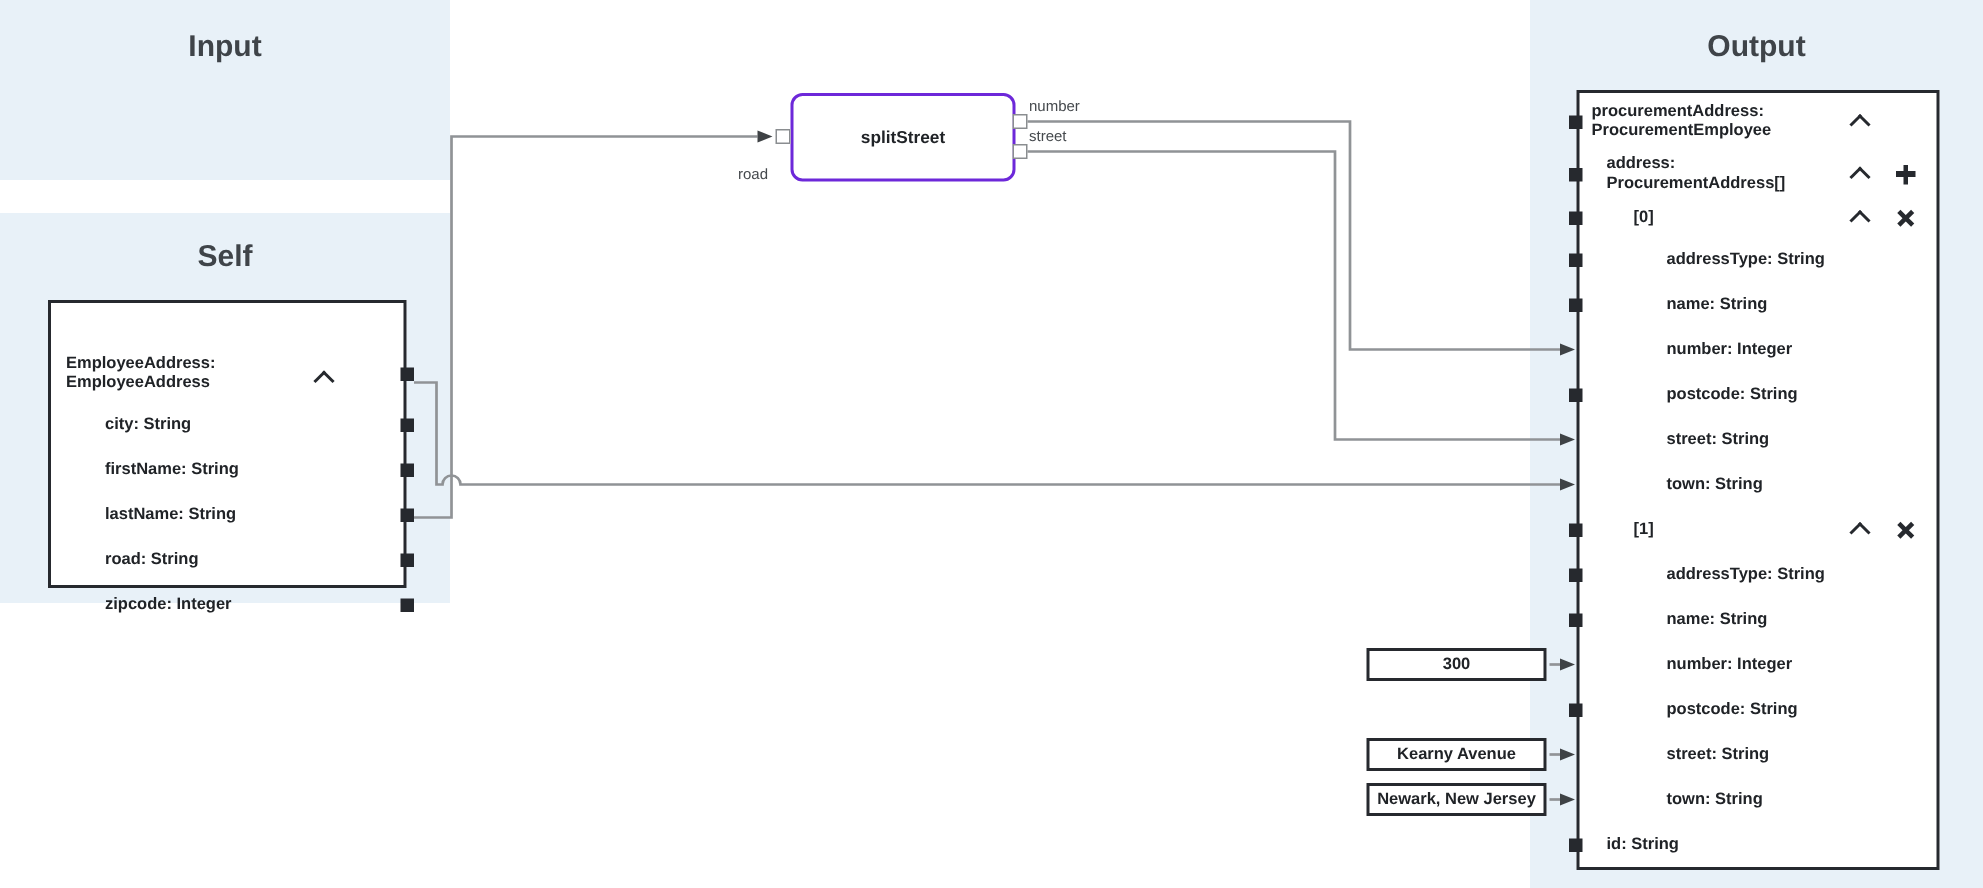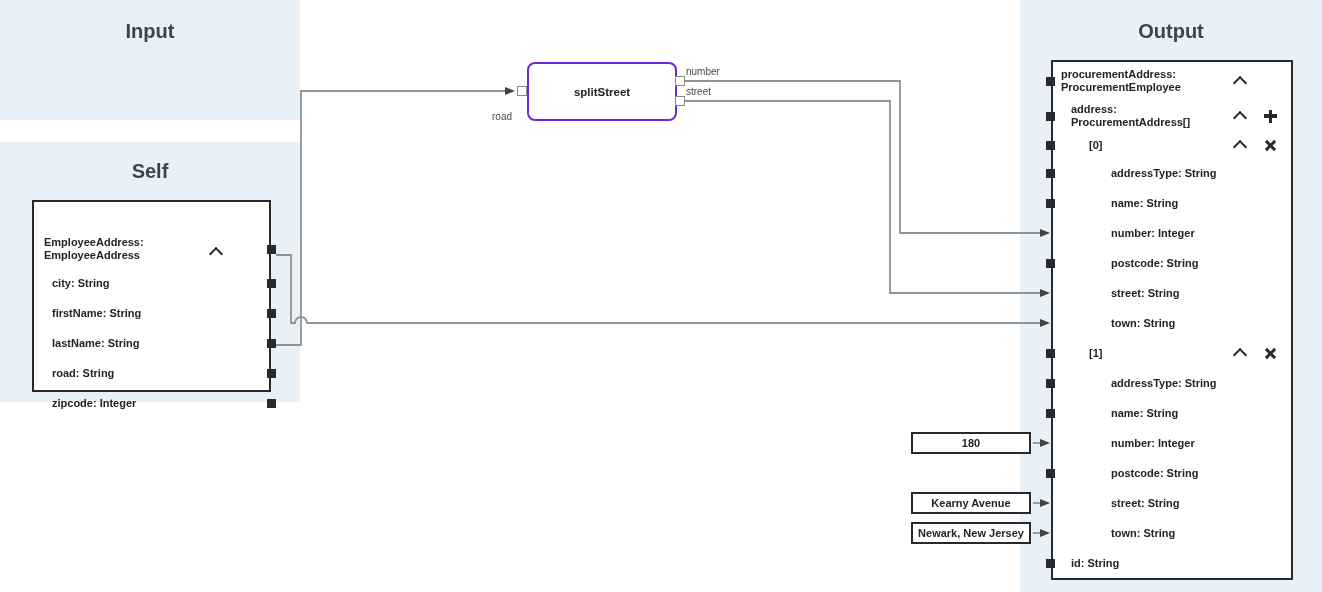--- a/index.html
+++ b/index.html
@@ -24,21 +24,21 @@
   .doc-box { position:absolute; background:#ffffff; border:2px solid #26292e; }
   #self-box   { left:32px;   top:200px; width:235px; height:188px; }
   #output-box { left:1051px; top:60px;  width:238px; height:516px; }
 
   .row { position:relative; display:flex; align-items:center; box-sizing:border-box;
          font-size:11px; font-weight:bold; color:#202327; }
   .row .lbl { line-height:13px; } .h38 { height:38px; }
   .h32 { height:32px; } .h30 { height:30px; } .h26 { height:26px; }
   .i0 { padding-left:8px; }  .i1 { padding-left:18px; }
   .i2 { padding-left:36px; } .i3 { padding-left:58px; }
-  .iS0 { padding-left:10px;margin-top:28px; } .iS1 { padding-left:18px; }
+  .iS0 { padding-left:10px;margin-top:28px; } .iS1 { padding-left:36px; }
 
   
   .sq { position:absolute; width:9px; height:9px; background:#26292e; top:50%; margin-top:-4.5px; }
   .sq-r { right:-7px; }
   .sq-l { left:-7px; }
 
   
   .icons { margin-left:auto; display:flex; align-items:center; gap:18px; padding-right:14px; }
   .slot { width:13px; height:13px; display:flex; align-items:center; justify-content:center; }
   .chev { width:8px; height:8px; border-top:2.5px solid #26292e; border-right:2.5px solid #26292e;
@@ -232,21 +232,21 @@
     <div class="row h30 i3">
       <span class="lbl">town: String</span>
     </div>
     <div class="row h30 i1">
       <span class="lbl">id: String</span>
       <span class="sq sq-l"></span>
     </div>
   </div>
 
   <div class="const-box" id="const-0">
-    <span>180</span>
+    <span>300</span>
   </div>
   <div class="const-box" id="const-1">
     <span>Kearny Avenue</span>
   </div>
   <div class="const-box" id="const-2">
     <span>Newark, New Jersey</span>
   </div>
 
 </div>
 

